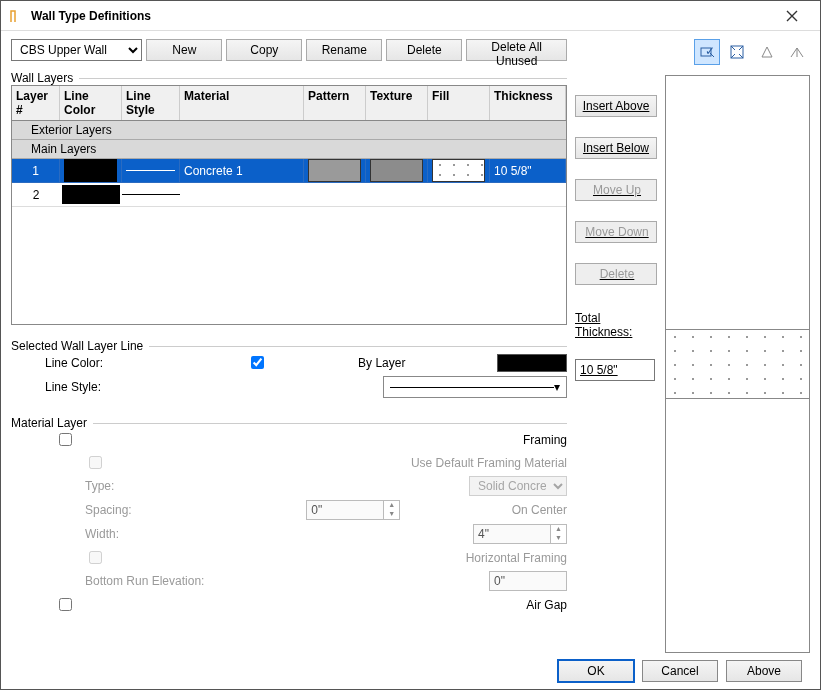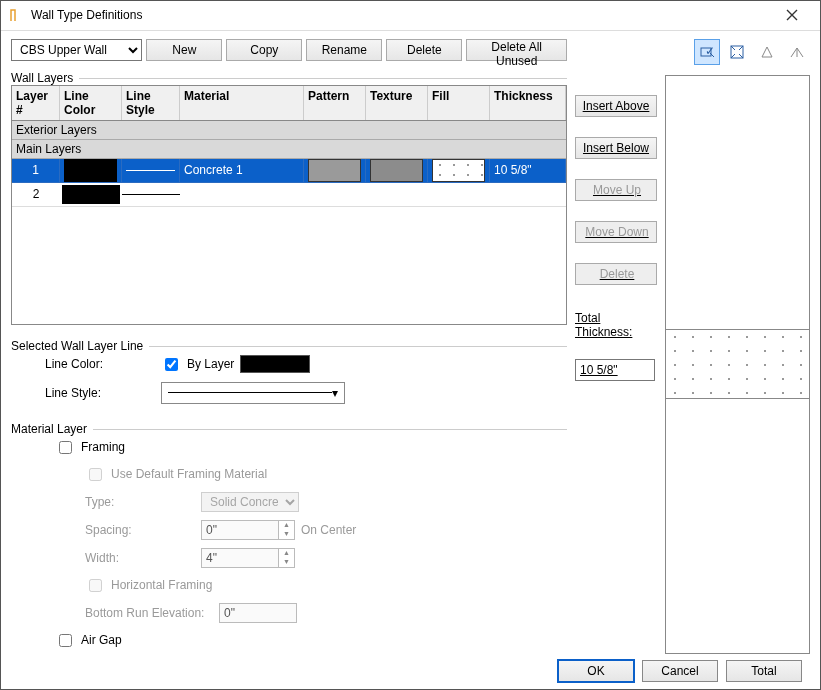--- a/index.html
+++ b/index.html
@@ -1,37 +1,37 @@
 <!DOCTYPE html>
 <html><head>
 <meta charset="utf-8">
 <style>
 * { box-sizing: border-box; font-family: "Segoe UI", Tahoma, sans-serif; font-size: 12px; }
 body { margin: 0; background: #fff; }
 .dialog { width: 821px; height: 690px; border: 1px solid #555; display: flex; flex-direction: column; position: relative; }
 .titlebar { height: 30px; display: flex; align-items: center; padding: 0 8px; border-bottom: 1px solid #ddd; }
 .titlebar .icon { width: 16px; height: 16px; margin-right: 6px; }
-.titlebar .title { flex: 1; font-size: 12px; }
+.titlebar .title { flex: 1; font-size: 12px; font-weight: bold; }
 .titlebar .close { width: 40px; height: 28px; display:flex; align-items:center; justify-content:center; cursor:pointer; }
 .content { flex: 1; display: flex; padding: 8px 10px 0 10px; gap: 8px; }
 .left { width: 556px; display: flex; flex-direction: column; }
 .mid { width: 82px; display:flex; flex-direction:column; gap:20px; padding-top: 56px; text-decoration: underline;}
 .right { flex:1; display:flex; flex-direction:column; gap:6px; }
 .topbar { display:flex; gap:4px; align-items:center; margin-bottom:10px; }
 select.wallname { width:150px; height:22px; border:1px solid #777; background:#fff; padding:0 4px; }
 .btn { height:22px; min-width:76px; border:1px solid #aaa; background:linear-gradient(#f5f5f5,#e6e6e6); cursor:pointer; padding:0 8px; font-size:12px; }
 .btn:disabled { color:#999; }
 .fieldset-line { border-top:1px solid #ccc; margin-top:7px; margin-bottom:6px; position:relative; }
 .fieldset-line span { position:absolute; top:-8px; left:0; background:#fff; padding-right:6px; }
 .grid { border:1px solid #888; font-size:12px; height:240px; background:#fff; overflow:hidden; }
 .ghdr { display:flex; background:#f0f0f0; border-bottom:1px solid #888; }
 .ghdr div { padding:3px 4px; font-weight:bold; border-right:1px solid #ccc; }
 .c-layer{width:48px} .c-linecolor{width:62px} .c-linestyle{width:58px} .c-material{width:124px}
 .c-pattern{width:62px} .c-texture{width:62px} .c-fill{width:62px} .c-thick{flex:1}
-.grouprow { background:#d9d9d9; padding:2px 4px; font-size:12px; border-bottom:1px solid #aaa; }
+.grouprow { background:#d9d9d9; padding:2px 19px; font-size:12px; border-bottom:1px solid #aaa; }
 .row { display:flex; height:24px; }
 .row .cell { border-right:1px solid #2a6bc1; border-bottom:1px solid #2a6bc1; display:flex; align-items:center; justify-content:center; padding:0 4px; overflow:hidden;}
 .row.sel { background:#0b60c9; color:#fff; }
 .row.sel .cell { background:#0b60c9; }
 .row.sel .c-material { text-align:right; justify-content:flex-start; color:#fff;}
 .swatch-black { background:#000; width:100%; height:100%; }
 .swatch-line { width:100%; height:0; border-top:1px solid #000; }
 .row.sel .swatch-line { border-top-color:#fff; }
 .pattern-gray { background:#9a9a9a; width:100%; height:100%; border:1px solid #333;}
 .texture-gray { background:#8c8c8c; width:100%; height:100%; border:1px solid #333;}
@@ -41,21 +41,21 @@
 .midbtn { height:22px; width:82px; border:1px solid #aaa; background:linear-gradient(#f5f5f5,#e6e6e6); font-size:12px; cursor:pointer;}
 .midbtn:disabled{color:#999; background:#eee;padding-left:8px;}
 .totalthick-label{font-size:12px; margin-top:6px;}
 input.small { width:80px; height:22px; border:1px solid #777; padding:0 4px; font-size:12px;}
 .toolbar-right { display:flex; gap:4px; justify-content:flex-end; margin-bottom:4px;}
 .tool { width:26px; height:26px; border:1px solid transparent; display:flex; align-items:center; justify-content:center; cursor:pointer;}
 .tool.active { background:#cfe6ff; border:1px solid #5aa0e8;}
 .preview { border:1px solid #888; flex:1; background:#fff; position:relative;}
 .preview-mid { position:absolute; left:0; right:0; top:44%; height:12%; border-top:1px solid #888; border-bottom:1px solid #888; background-image: radial-gradient(#999 1px, transparent 1px); background-size: 18px 14px;}
 .form-section { margin-top:14px; }
-.frow { display:flex; align-items:center; gap:6px; margin:8px 0 4px 34px; font-size:12px;}
+.frow { display:flex; align-items:center; gap:6px; margin:0 0 4px 34px; font-size:12px;justify-content:space-between;}
 .frow.indent2{ margin-left:74px; }
 .frow label{ width:110px; color:#000;}
 .frow.disabled, .frow.disabled label { color:#9a9a9a; }
 .frow input[type=text], .frow select { height:20px; border:1px solid #bbb; padding:0 4px; font-size:12px;}
 .frow input[type=text]{ width:78px; }
 .frow select{ width:98px; }
 .chk { width:13px; height:13px; }
 .color-swatch { width:70px; height:18px; background:#000; border:1px solid #555; display:inline-block;}
 .bottombar { height:36px; border-top:0; display:flex; justify-content:flex-end; align-items:center; gap:8px; padding-right:18px;}
 .dlgbtn { width:76px; height:22px; border:1px solid #888; background:linear-gradient(#f5f5f5,#e6e6e6); cursor:pointer; font-size:12px;}
@@ -255,15 +255,15 @@
       </div>
       <div class="preview">
         <div class="preview-mid"></div>
       </div>
     </div>
   </div>
 
   <div class="bottombar">
     <button class="dlgbtn primary">OK</button>
     <button class="dlgbtn">Cancel</button>
-    <button class="dlgbtn">Total</button>
+    <button class="dlgbtn">Above</button>
   </div>
 </div>
 
 </body></html>

